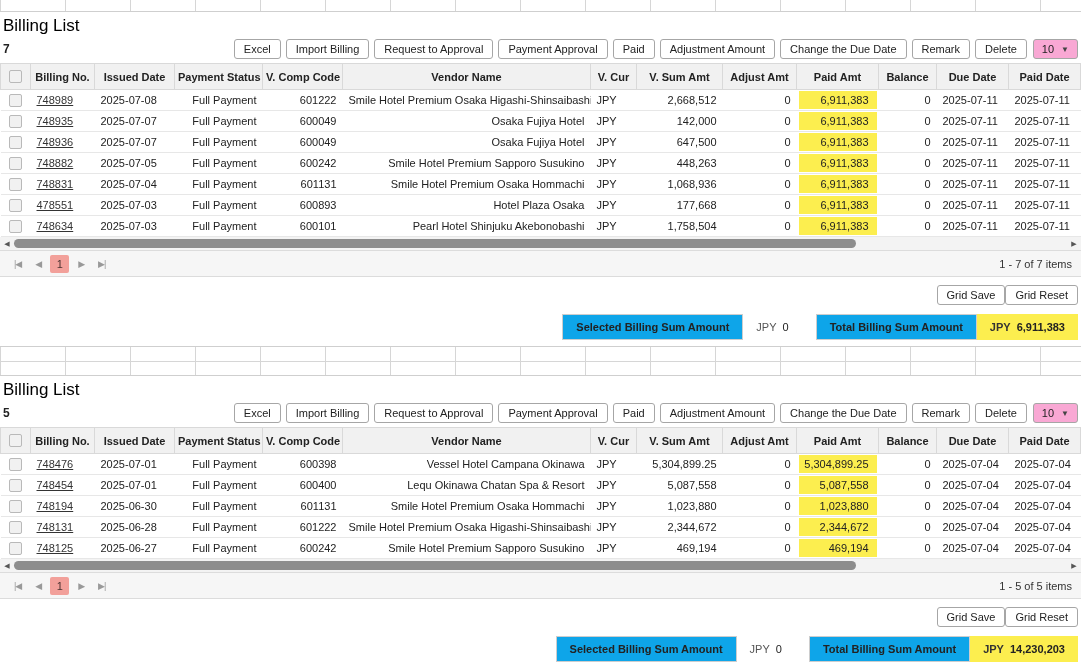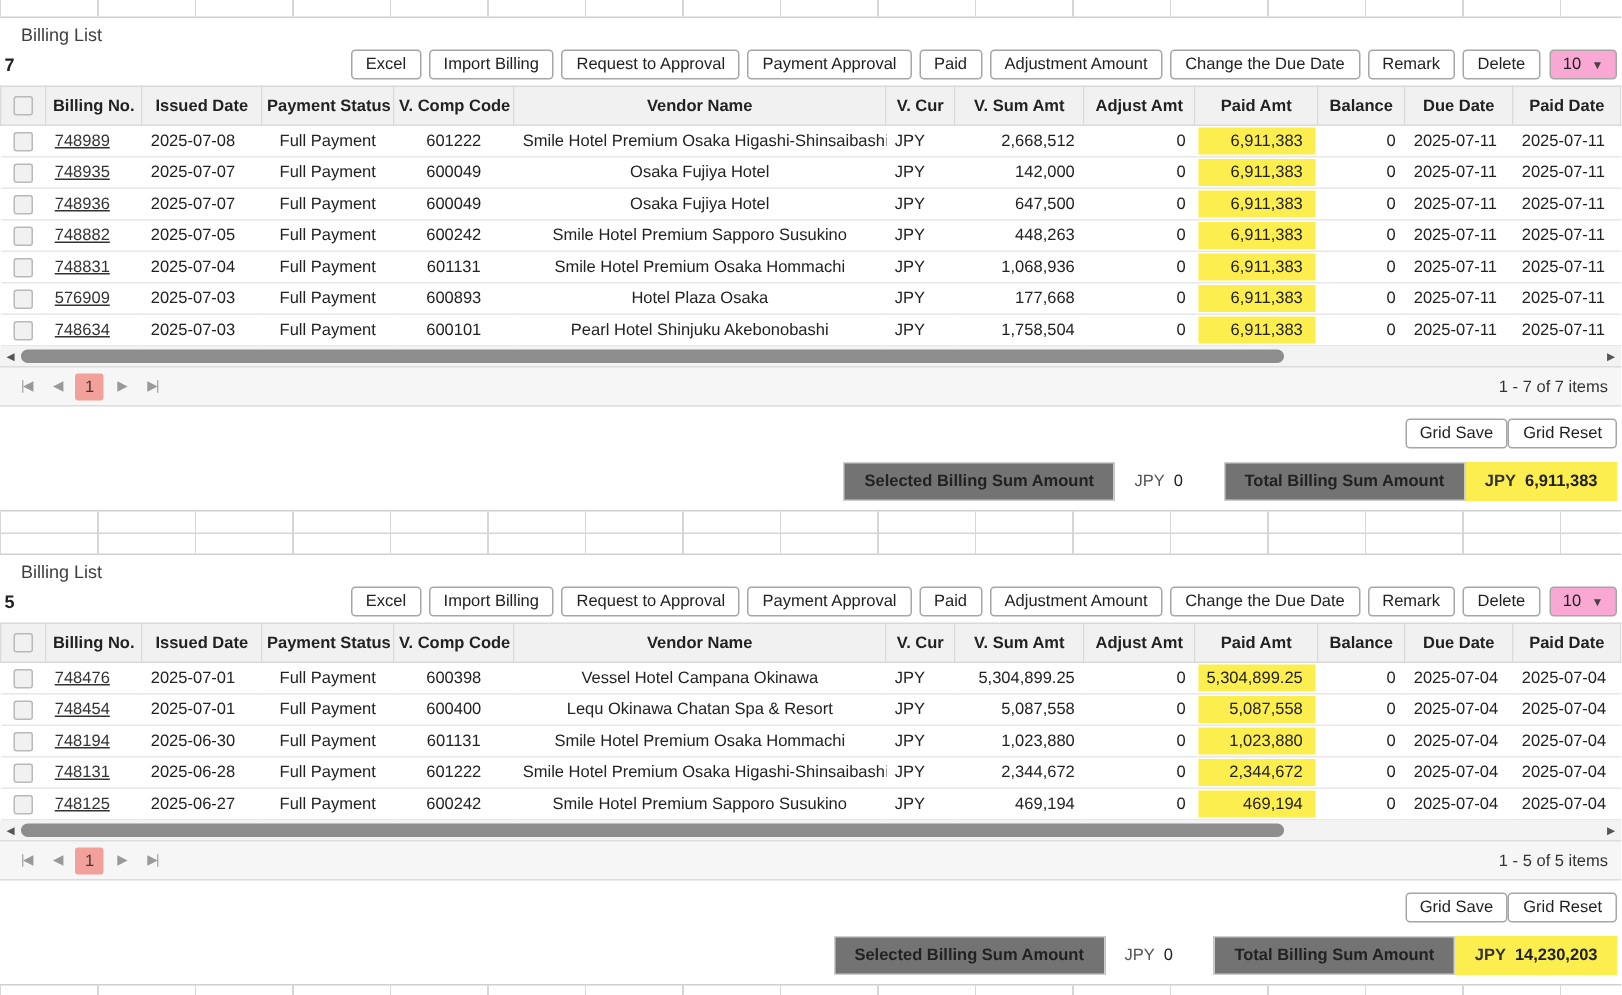--- a/index.html
+++ b/index.html
@@ -18,21 +18,21 @@
     height: 30px; border-top: 1px solid #cfcfcf;
     background-image:
       linear-gradient(#d6d6d6, #d6d6d6),
       repeating-linear-gradient(to right, #d6d6d6 0, #d6d6d6 1px, transparent 1px, transparent 65px);
     background-size: 100% 1px, auto;
     background-position: 0 50%, 0 0;
     background-repeat: no-repeat, repeat;
   }
   .strip-bottom { height: 9px; border-top: 1px solid #cfcfcf; border-bottom: none; }
 
-  .list-title { font-size: 12px; padding: 4px 4px 1px 3px; color: #404040; margin-left: 11px; }
+  .list-title { font-size: 17px; padding: 4px 4px 1px 3px; color: #000000; }
   .toolbar-row { display: flex; align-items: center; padding: 2px 3px 4px; }
   .count { font-size: 12px; font-weight: bold; }
   .toolbar { margin-left: auto; display: flex; gap: 5px; align-items: center; }
   .tbtn {
     font-family: inherit; font-size: 11px; color: #222;
     padding: 3px 9px; background: #fff;
     border: 1px solid #a6a6a6; border-radius: 3px; cursor: pointer; white-space: nowrap;
   }
   .pagesize {
     display: flex; align-items: center; gap: 7px;
@@ -51,21 +51,21 @@
     border-bottom: 1px solid #e7e7e7; height: 21px;
     padding: 0 6px; white-space: nowrap; overflow: hidden; font-size: 11px;
   }
   .c-check { text-align: center; padding: 0; }
   .checkbox {
     display: inline-block; width: 13px; height: 13px;
     background: #f1f1f1; border: 1px solid #b9b9b9; border-radius: 2px;
     vertical-align: middle; cursor: pointer;
   }
   .c-center { text-align: left; }
-  .c-left { text-align: center; }
+  .c-left { text-align: right; }
   .c-right { text-align: right; }
   .blink { color: #333; text-decoration: underline; cursor: pointer; }
   td.paid { padding: 0 2px; }
   .hl { display: block; background: #fcee4f; padding: 3px 8px 3px 4px; text-align: right; }
 
   .hscroll { display: flex; align-items: center; height: 13px; background: #f3f3f3; }
   .sarrow { font-size: 7px; color: #555; width: 14px; text-align: center; flex: 0 0 auto; cursor: pointer; }
   .strack { flex: 1; height: 9px; position: relative; }
   .sthumb { position: absolute; left: 0; top: 0; height: 9px; width: 80%; background: #8d8d8d; border-radius: 5px; cursor: pointer; }
 
@@ -78,21 +78,21 @@
   .pgnum.current {
     background: #f2a09a; color: #4a3230; min-width: 19px; text-align: center;
     padding: 3px 0; border-radius: 2px; cursor: pointer;
   }
   .pginfo { margin-left: auto; color: #333; }
 
   .gridbtns { display: flex; justify-content: flex-end; gap: 0; padding: 8px 3px 7px; }
 
   .summary { display: flex; justify-content: flex-end; align-items: stretch; padding: 2px 3px 6px; }
   .sum-label {
-    background: #737373; border: 1px solid #cdcdcd; font-weight: bold;
+    background: #0ea5e9; border: 1px solid #cdcdcd; font-weight: bold;
     padding: 6px 13px; white-space: nowrap;
   }
   .sum-val { display: flex; align-items: center; padding: 6px 13px; gap: 6px; white-space: nowrap; }
   .sum-val .cur { color: #555; }
   .sum-gap { width: 14px; }
   .total-hl { background: #fcee4f; font-weight: bold; }
   .total-hl .cur { color: #333; }
 </style>
 </head>
 <body>
@@ -243,21 +243,21 @@
           <td class="c-right paid">
             <span class="hl">6,911,383</span>
           </td>
           <td class="c-right">0</td>
           <td class="c-center">2025-07-11</td>
           <td class="c-center">2025-07-11</td>
         </tr>
 
         <tr>
           <td class="c-check"><span class="checkbox"></span></td>
-          <td class="c-center"><a class="blink">576909</a></td>
+          <td class="c-center"><a class="blink">478551</a></td>
           <td class="c-center">2025-07-03</td>
           <td class="c-left">Full Payment</td>
           <td class="c-left">600893</td>
           <td class="c-left">Hotel Plaza Osaka</td>
           <td class="c-center">JPY</td>
           <td class="c-right">177,668</td>
           <td class="c-right">0</td>
           <td class="c-right paid">
             <span class="hl">6,911,383</span>
           </td>

